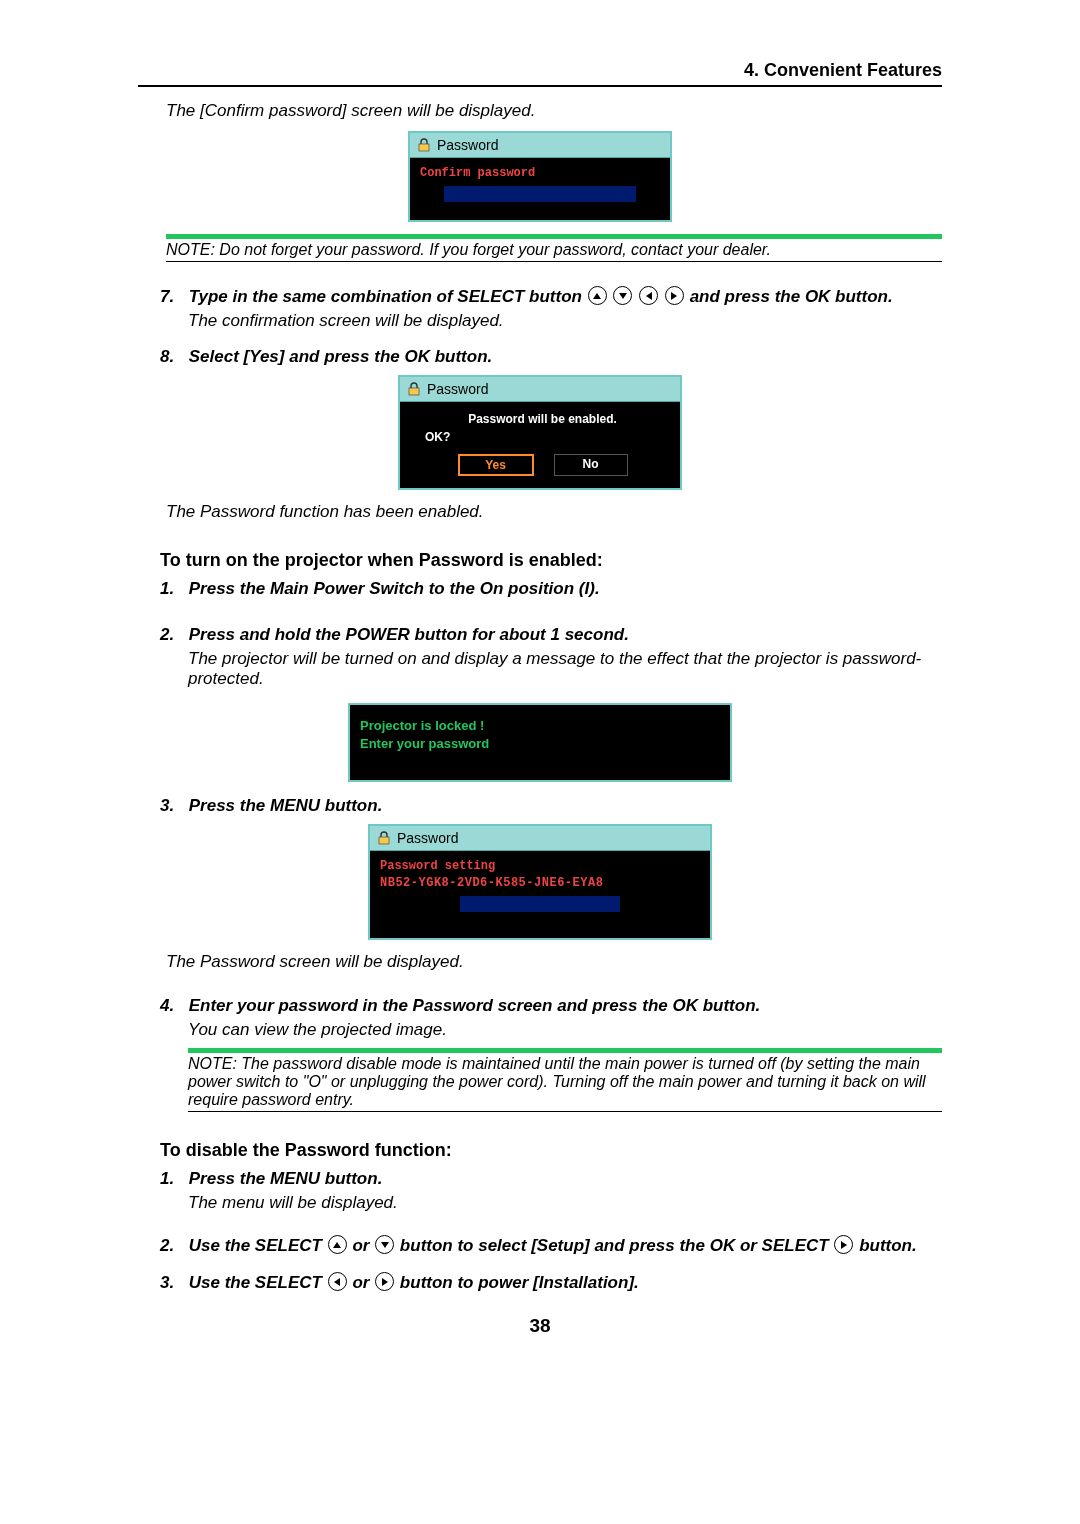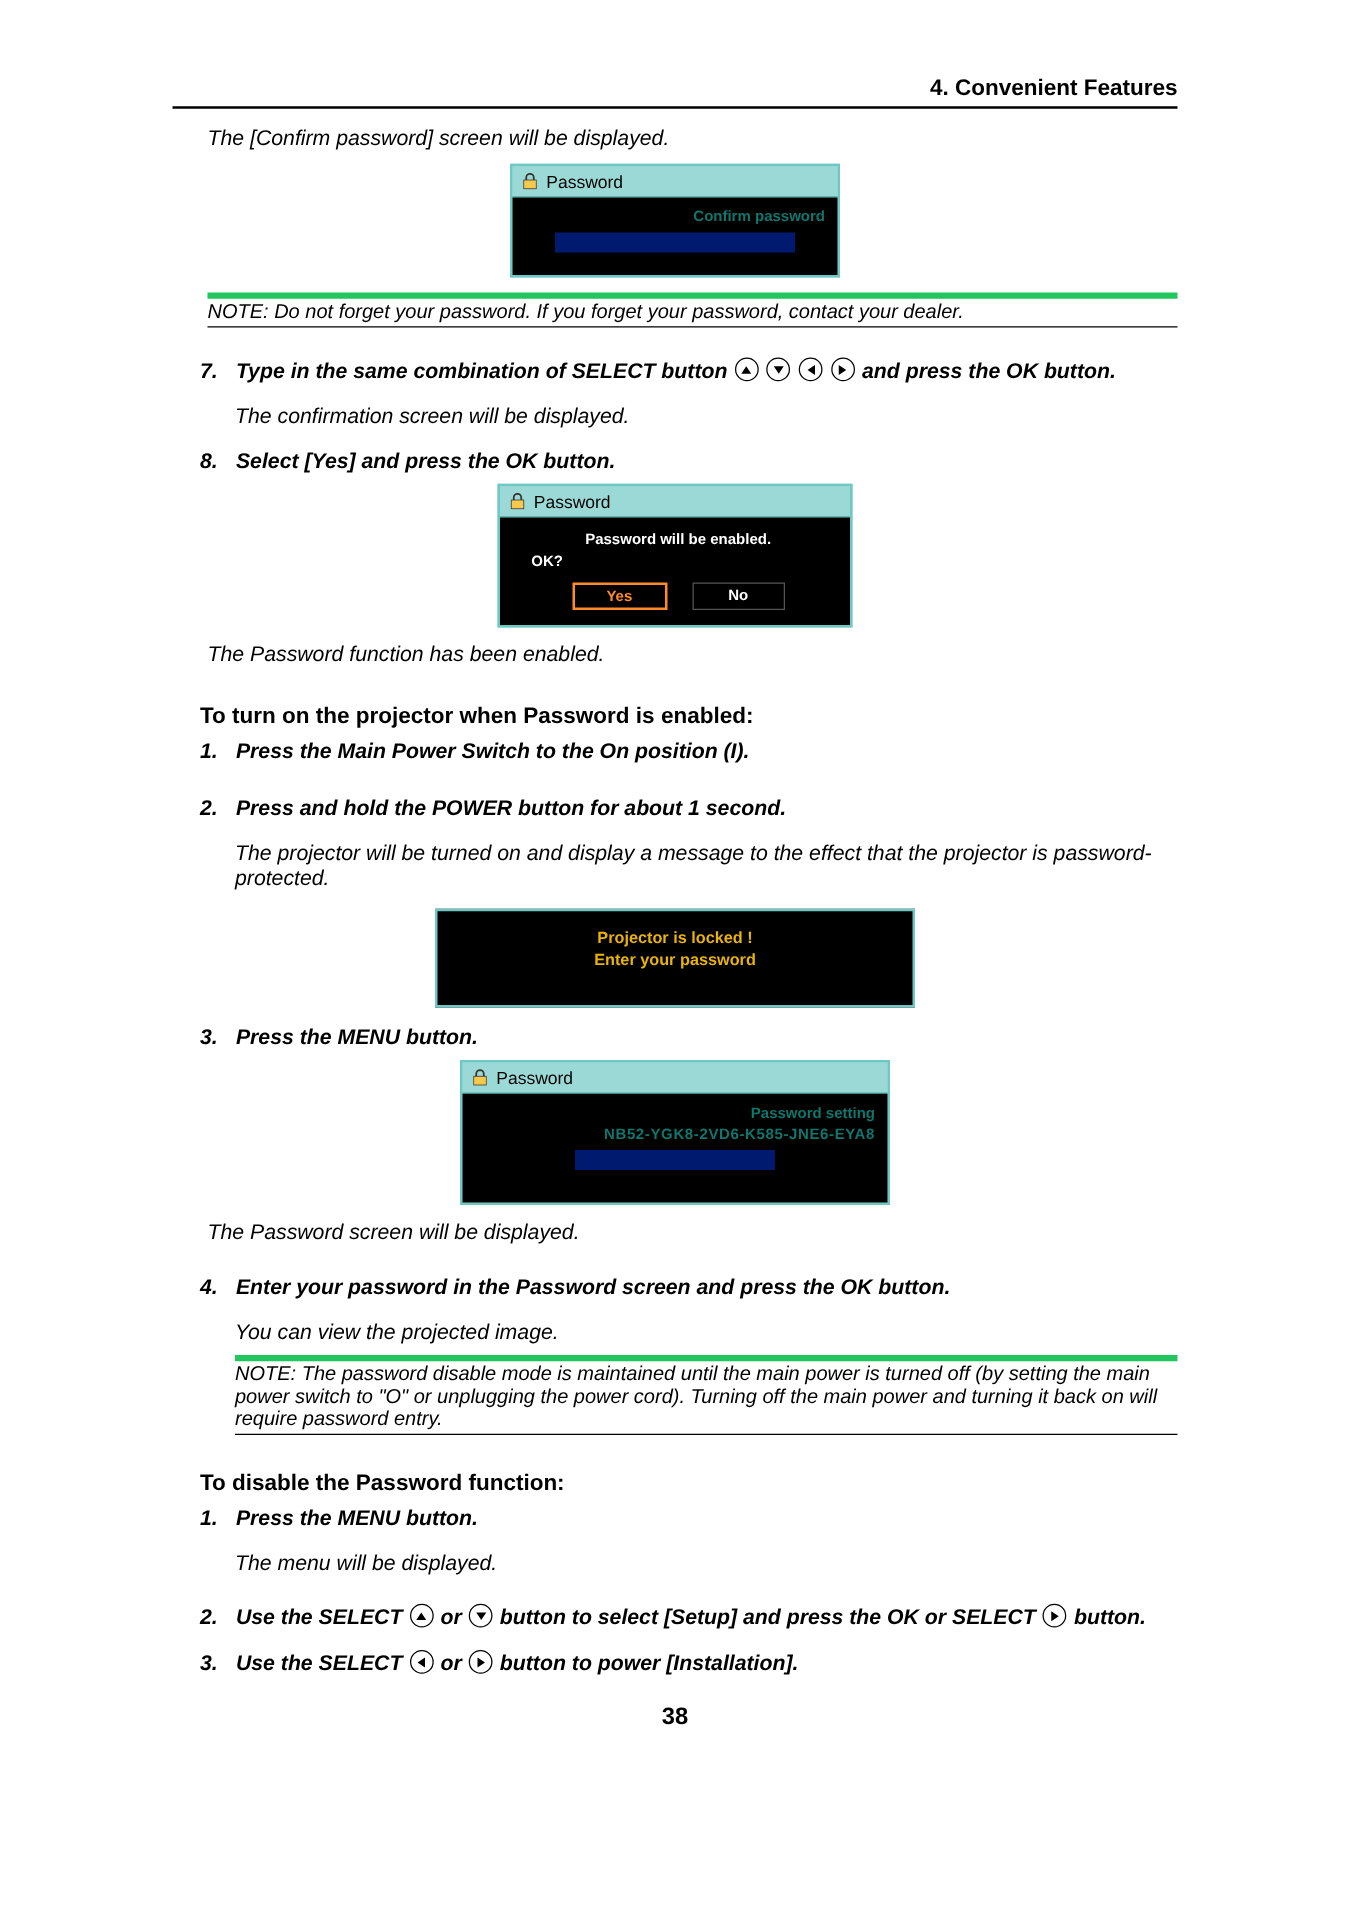--- a/index.html
+++ b/index.html
@@ -52,25 +52,26 @@
   }
   .lock-icon {
     display: inline-block;
     width: 16px;
     height: 14px;
     position: relative;
   }
   .lock-icon svg { display:block; }
   .osd-body {
     background: #000;
-    color: #0f766e;
+    color: #ef4444;
     padding: 8px 10px 18px 10px;
-    text-align: right;
+    text-align: left;
     font-size: 12px;
     font-weight: bold;
+    font-family: Liberation Mono, monospace;
   }
   .osd-field {
     background: #001a70;
     height: 16px;
     margin: 6px auto 0 auto;
     width: 80%;
   }
   .osd-confirm-body {
     background:#000;
     color:#fff;
@@ -113,21 +114,21 @@
     width: 24px;
   }
   .step .lead {
     font-weight: bold;
     font-style: italic;
   }
   .step .tail-italic {
     font-style: italic;
     display: block;
     margin-left: 28px;
-    margin-top: 16px;
+    margin-top: 4px;
   }
   .arrow {
     display: inline-block;
     width: 17px; height: 17px;
     border: 1.3px solid #000;
     border-radius: 50%;
     position: relative;
     vertical-align: -3px;
     margin: 0 1px;
   }
@@ -149,24 +150,23 @@
     margin: 28px 0 8px 22px;
   }
   .locked-panel-wrap {
     display:flex;
     justify-content:center;
     margin: 14px 0;
   }
   .locked-panel {
     border: 2px solid #6ec8c4;
     background: #000;
-    color: #eab308;
+    color: #22c55e;
     width: 360px;
     padding: 12px 10px 28px 10px;
-    text-align: center;
     font-size: 13px;
     font-weight: bold;
     line-height: 1.35;
   }
   .code-text {
     font-size: 12px;
     font-weight: bold;
     letter-spacing: 0.5px;
     margin-top: 3px;
   }

